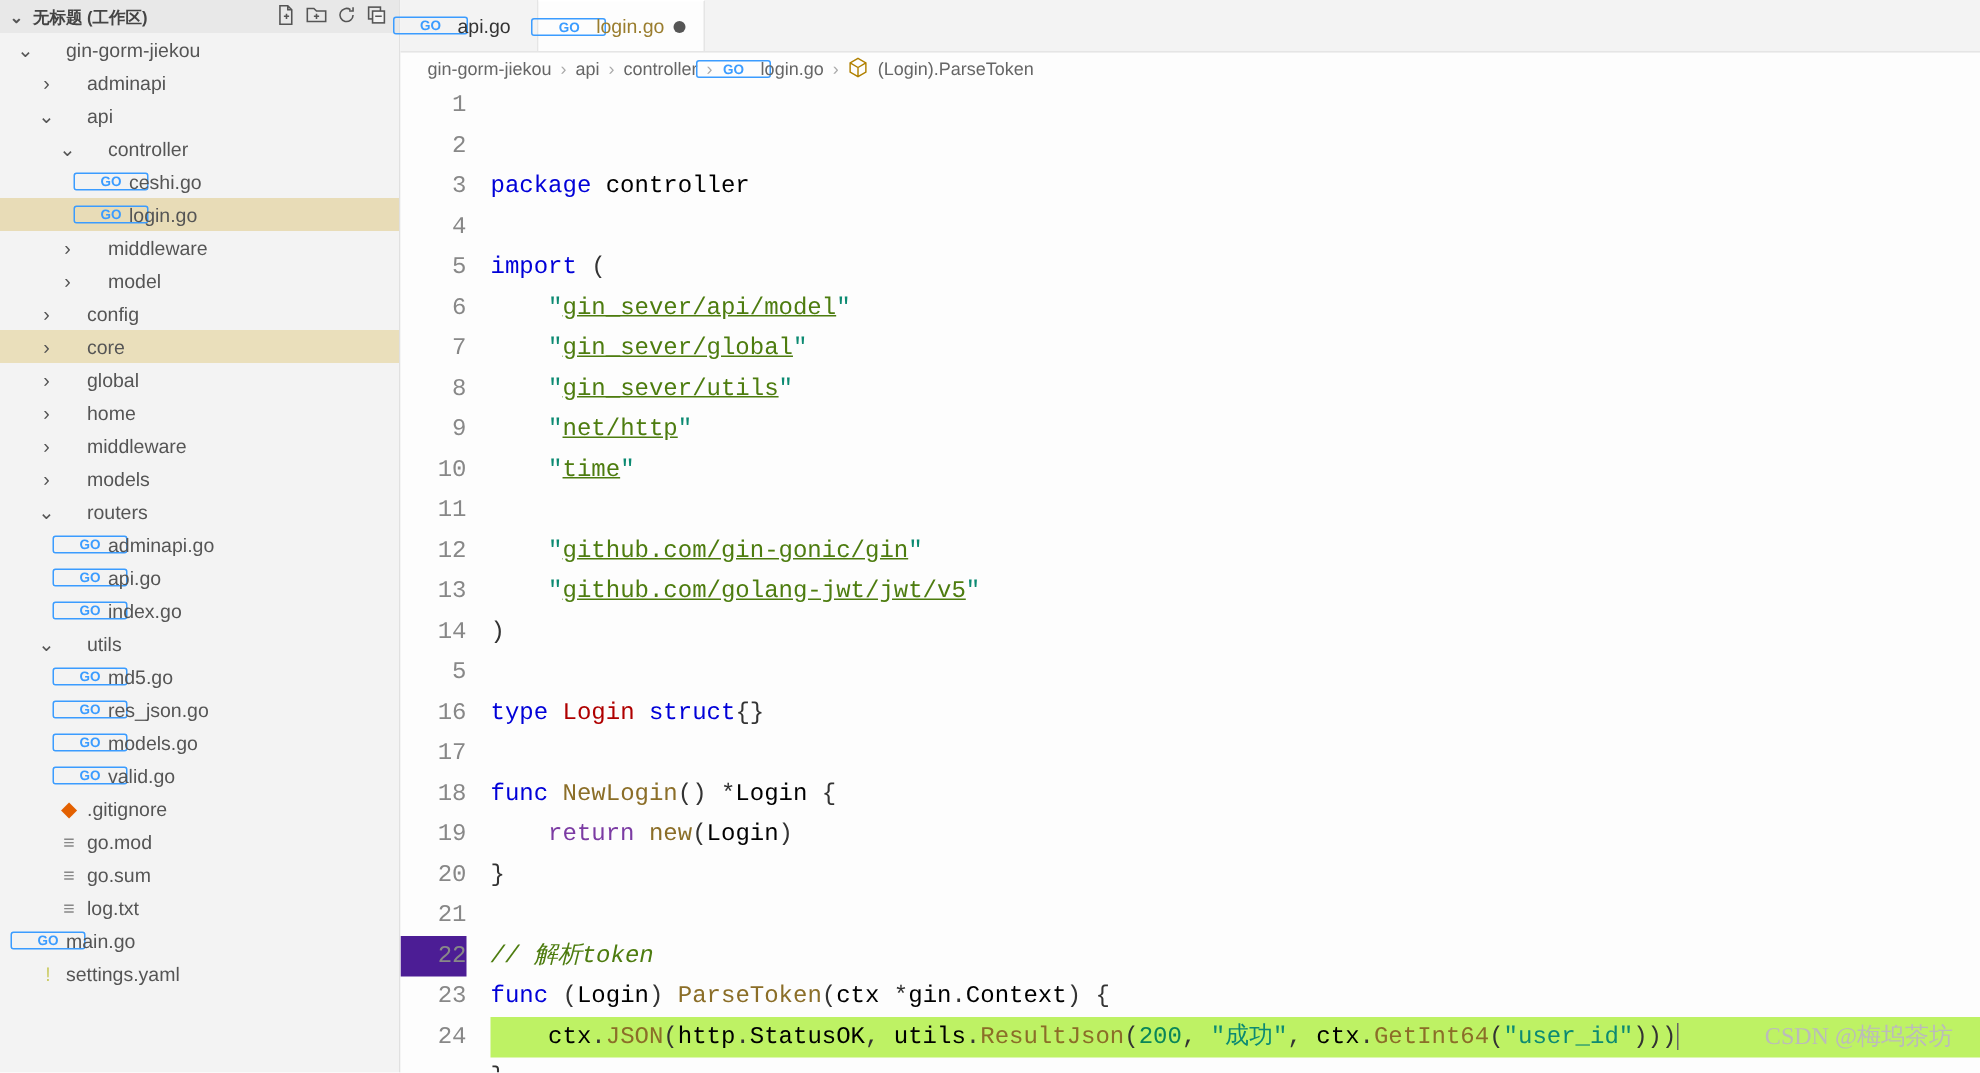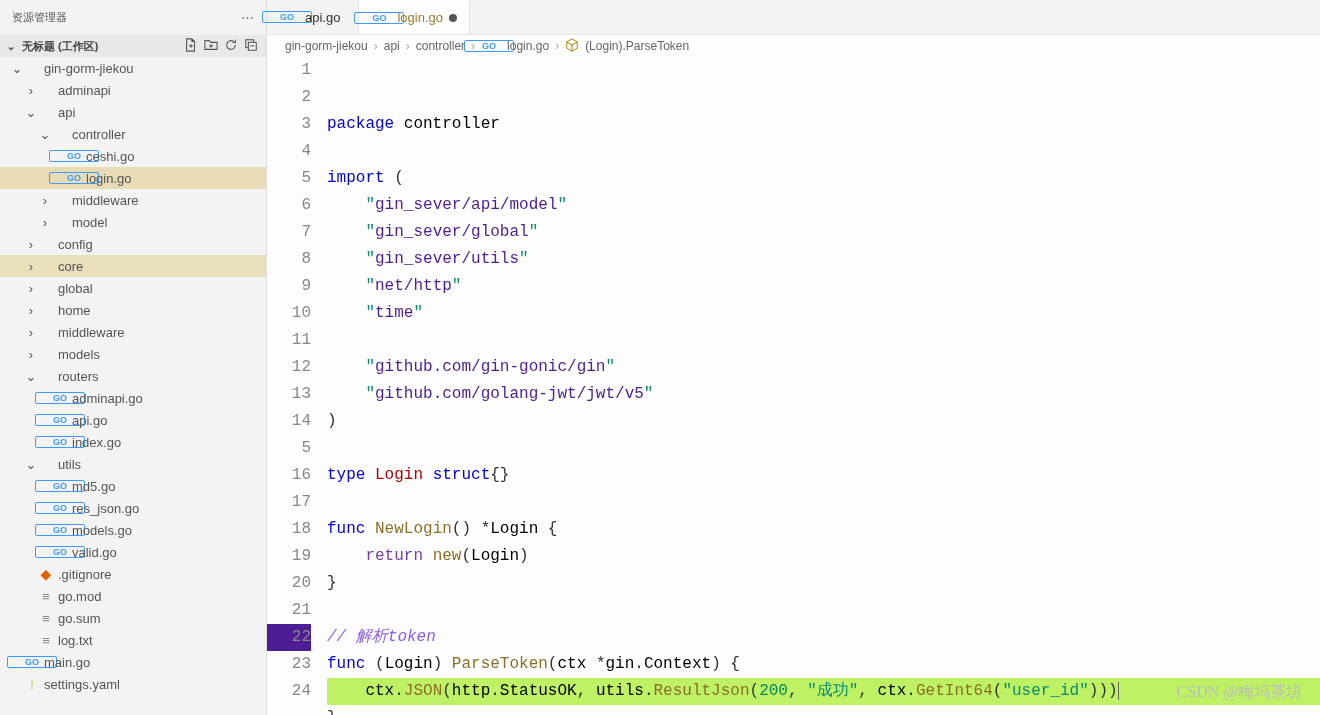--- a/index.html
+++ b/index.html
@@ -34,39 +34,35 @@
 .sym-icon { color: #b08000; }
 .code-area { flex: 1; display: flex; font-family: "Consolas", "Courier New", monospace; font-size: 16px; line-height: 27px; overflow: hidden; }
 .gutter { width: 60px; text-align: right; padding-right: 16px; color: #888; user-select: none; }
 .code { flex: 1; white-space: pre; position: relative; }
 .code-line { height: 27px; }
 .ln-hl { background: #bef264; }
 .gutter .ln-hl { background: #4c1d95; }
 .kw { color: #0000d8; }
 .ident { color: #000; }
 .func { color: #8b6e28; }
-.str { color: #4c1d95; }
+.str { color: #4d7c0f; text-decoration: underline; }
 .str-nu { color: #0c8a72; }
-.comm { color: #8b5cf6; font-style: italic; }
+.comm { color: #4d7c0f; font-style: italic; }
 .num { color: #098658; }
 .red { color: #af0000; }
 .punct { color: #333; }
 .purple { color: #7b3ba3; }
 .watermark { position: absolute; bottom: 10px; right: 18px; color: #bbb; font-size: 16px; font-family: "Microsoft YaHei"; }
 .cursor-caret { border-right: 1px solid #666; }
 svg.icon { width: 14px; height: 14px; }
 </style>
 </head>
 <body>
 
 <div class="sidebar">
-  <div class="sidebar-header">
-    <span class="sidebar-title">资源管理器</span>
-    <span class="sidebar-more">⋯</span>
-  </div>
   <div class="workspace-header">
     <span class="workspace-title">
       <span class="chevron">⌄</span>
       <span>无标题 (工作区)</span>
     </span>
     <span class="workspace-actions">
       <span><svg class="icon" viewBox="0 0 16 16">
             <path fill="none" stroke="currentColor" stroke-width="1.2" d="M3 1h6l3 3v11H3z M9 1v3h3"></path>
             <path stroke="currentColor" stroke-width="1.2" d="M6 9h4M8 7v4"></path>
           </svg></span>

